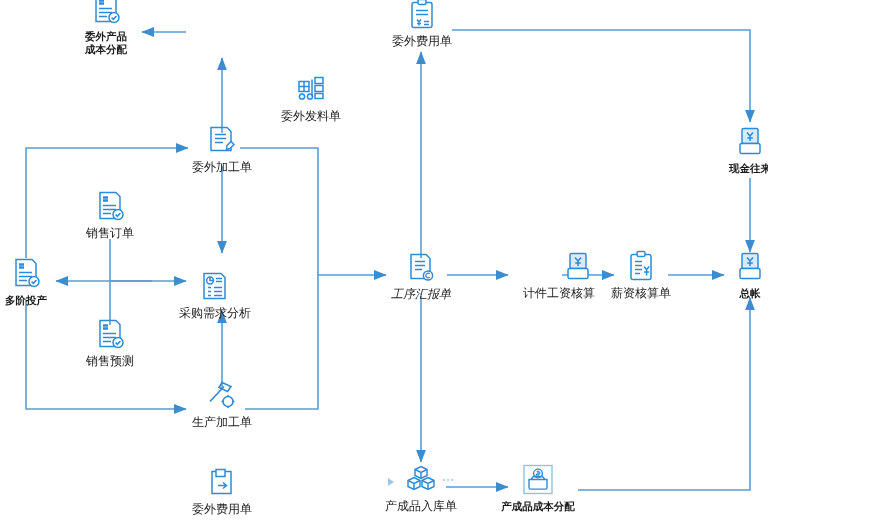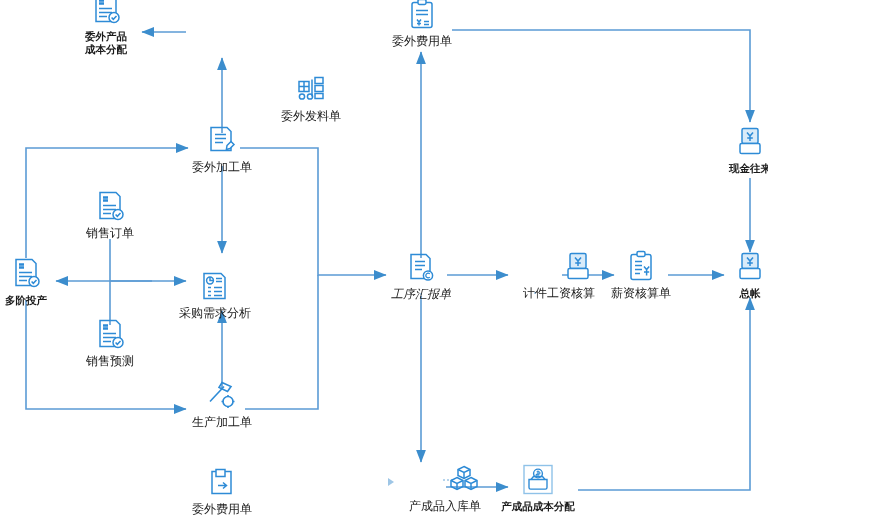--- a/index.html
+++ b/index.html
@@ -308,21 +308,21 @@
           <g fill="none" stroke="#2e8bd6" stroke-width="1.5">
         <path d="M7 6 H26 V28 H7 Z"></path>
         <path d="M11 4 h9 v7 h-9 Z" fill="#ffffff"></path>
         <path d="M13 20 h8 M18 17 l3.5 3 l-3.5 3"></path>
           </g>
         </svg>
     </span>
     <span class="lbl">委外费用单</span>
   </div>
 
-  <div class="node" style="left:421px;top:487px;align-items:flex-end;">
+  <div class="node" style="left:421px;top:487px;">
     <span class="ico">
       <svg viewBox="0 0 34 34" width="34" height="34">
           <g fill="none" stroke="#2e8bd6" stroke-width="1.5">
         <path d="M17 4 l6 3 v6 l-6 3 l-6 -3 V7 Z"></path>
             <path d="M11 7 l6 3 l6 -3 M17 10 v6"></path>
         <path d="M10 15 l6 3 v6 l-6 3 l-6 -3 v-6 Z"></path>
             <path d="M4 18 l6 3 l6 -3 M10 21 v6"></path>
         <path d="M24 15 l6 3 v6 l-6 3 l-6 -3 v-6 Z"></path>
             <path d="M18 18 l6 3 l6 -3 M24 21 v6"></path>
           </g>

